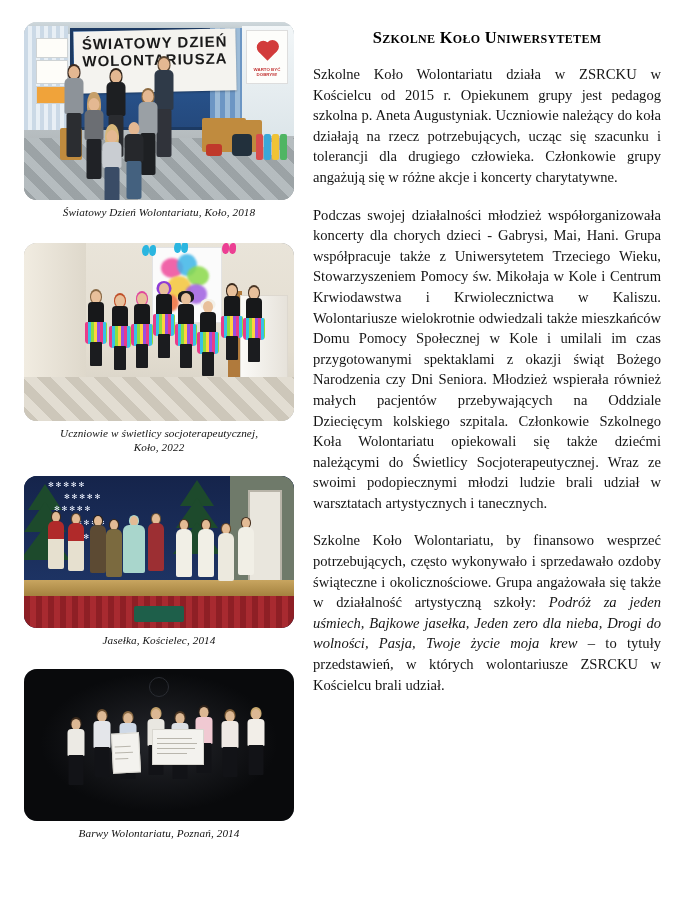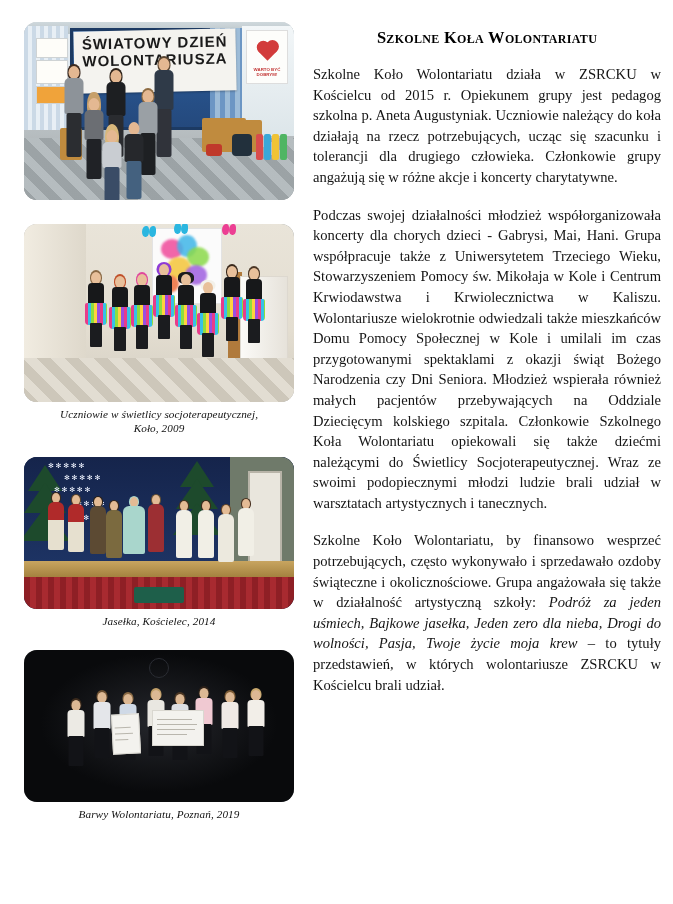--- a/index.html
+++ b/index.html
@@ -318,20 +318,21 @@
           <div class="body" style="top:16px;height:26px;background:#c9cdd2;"></div>
           <div class="legs" style="top:41px;height:34px;background:#3a4c66;"></div>
         </div>
         <div class="fig-person" style="left:110px;top:100px;height:76px;">
           <div class="hair" style="background:#9a7murky;"></div>
           <div class="head"></div>
           <div class="body" style="height:28px;background:#26282c;"></div>
           <div class="legs" style="top:39px;height:38px;background:#44617f;"></div>
         </div>
       </div>
+      <figcaption class="caption">Światowy Dzień Wolontariatu, Koło, 2018</figcaption>
     </figure>
 
     <figure class="figure" style="margin-top:24px;">
       <div class="photo">
         <div class="p2-bg"></div>
         <div class="p2-pillar"></div>
         <div class="p2-door"></div>
         <div class="p2-cabinet"></div>
 
         <div class="p2-art">
@@ -410,21 +411,21 @@
         <div class="tutu-girl" style="left:230px;top:44px;">
           <div class="hair" style="background:#4a3626;"></div>
             <div class="head"></div>
           <div class="top"></div>
             <div class="skirt"></div>
             <div class="legs"></div>
         </div>
       </div>
       <figcaption class="caption">
         <span>Uczniowie w świetlicy socjoterapeutycznej,</span><br>
-        <span>Koło, 2009</span>
+        <span>Koło, 2022</span>
       </figcaption>
     </figure>
 
     <figure class="figure" style="margin-top:22px;">
       <div class="photo short">
         <div class="p3-bg"></div>
         <div class="p3-backdrop"></div>
         <div class="p3-wallR"></div>
         <div class="p3-doorR"></div>
 
@@ -563,26 +564,26 @@
           <div class="ln" style="top:18px;width:70%;"></div>
           <div class="ln" style="top:24px;width:50%;"></div>
         </div>
         <div class="p4-cert" style="left:128px;top:60px;width:50px;height:34px;">
           <div class="ln" style="top:8px;width:70%;"></div>
           <div class="ln" style="top:13px;width:80%;"></div>
           <div class="ln" style="top:18px;width:76%;"></div>
           <div class="ln" style="top:23px;width:60%;"></div>
         </div>
       </div>
-      <figcaption class="caption">Barwy Wolontariatu, Poznań, 2019</figcaption>
+      <figcaption class="caption">Barwy Wolontariatu, Poznań, 2014</figcaption>
     </figure>
 
   </div>
 
   <div class="text-col">
-    <h1 class="doc-title">Szkolne Koła Wolontariatu</h1>
+    <h1 class="doc-title">Szkolne Koło Uniwersytetem</h1>
 
     <p class="para"><span>Szkolne Koło Wolontariatu działa w ZSRCKU w Kościelcu od 2015 r. Opiekunem grupy jest pedagog szkolna p. Aneta Augustyniak. Uczniowie należący do koła działają na rzecz potrzebujących, ucząc się szacunku i tolerancji dla drugiego człowieka. Członkowie grupy angażują się w różne akcje i koncerty charytatywne.</span></p>
     <p class="para"><span>Podczas swojej działalności młodzież współorganizowała koncerty dla chorych dzieci - Gabrysi, Mai, Hani. Grupa współpracuje także z Uniwersytetem Trzeciego Wieku, Stowarzyszeniem Pomocy św. Mikołaja w Kole i Centrum Krwiodawstwa i Krwiolecznictwa w Kaliszu. Wolontariusze wielokrotnie odwiedzali także mieszkańców Domu Pomocy Społecznej w Kole i umilali im czas przygotowanymi spektaklami z okazji świąt Bożego Narodzenia czy Dni Seniora. Młodzież wspierała również  małych pacjentów przebywających na Oddziale Dziecięcym kolskiego szpitala. Członkowie Szkolnego Koła Wolontariatu opiekowali się także dziećmi należącymi do Świetlicy Socjoterapeutycznej. Wraz ze swoimi podopiecznymi młodzi ludzie brali udział w warsztatach artystycznych i tanecznych.</span></p>
     <p class="para"><span>Szkolne Koło Wolontariatu, by finansowo wesprzeć  potrzebujących, często wykonywało i sprzedawało ozdoby świąteczne i okolicznościowe. Grupa angażowała się także w działalność artystyczną szkoły: </span><span style="font-style: italic;">Podróż za jeden uśmiech, Bajkowe jasełka, Jeden zero dla nieba, Drogi do wolności, Pasja, Twoje życie moja krew</span><span> – to tytuły przedstawień, w których wolontariusze ZSRCKU w Kościelcu brali udział.</span></p>
   </div>
 
 </div>
 
 </body></html>

